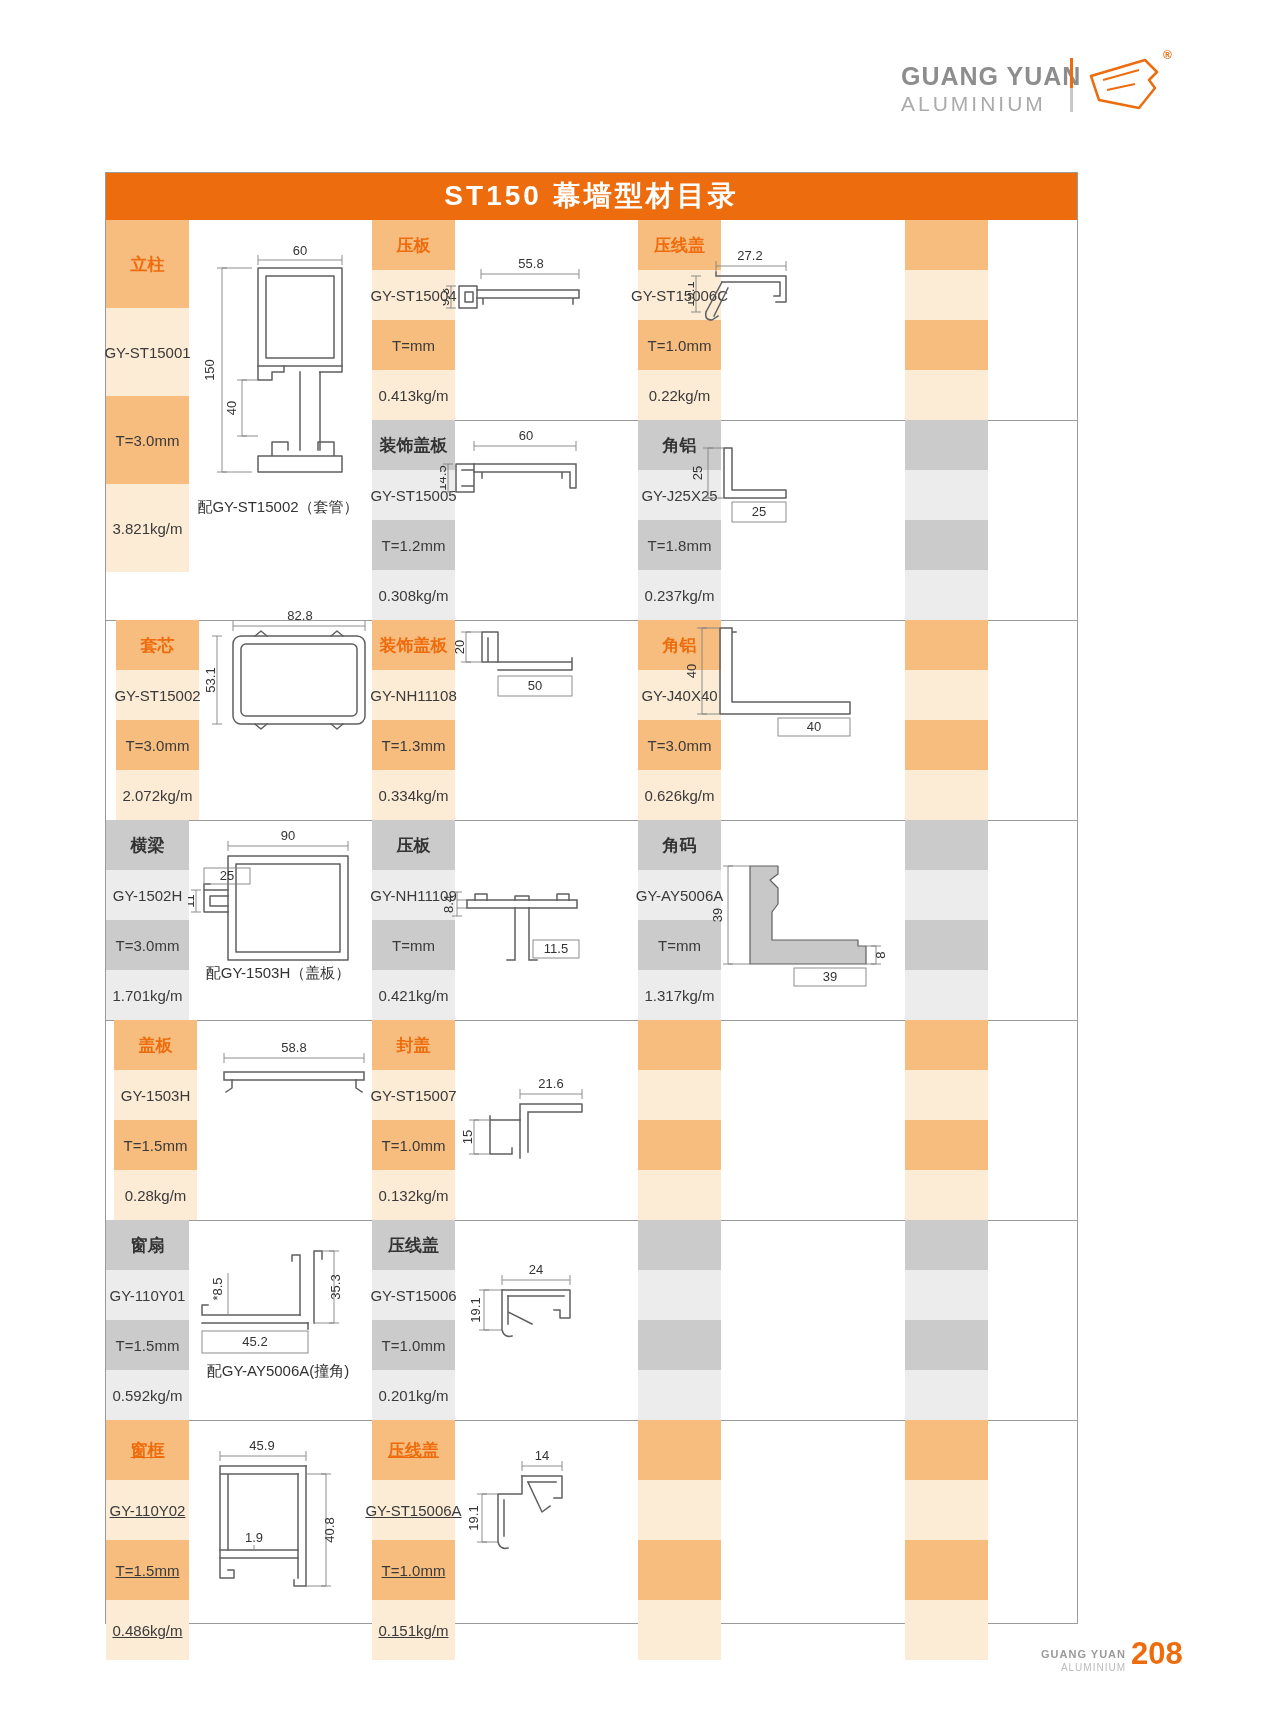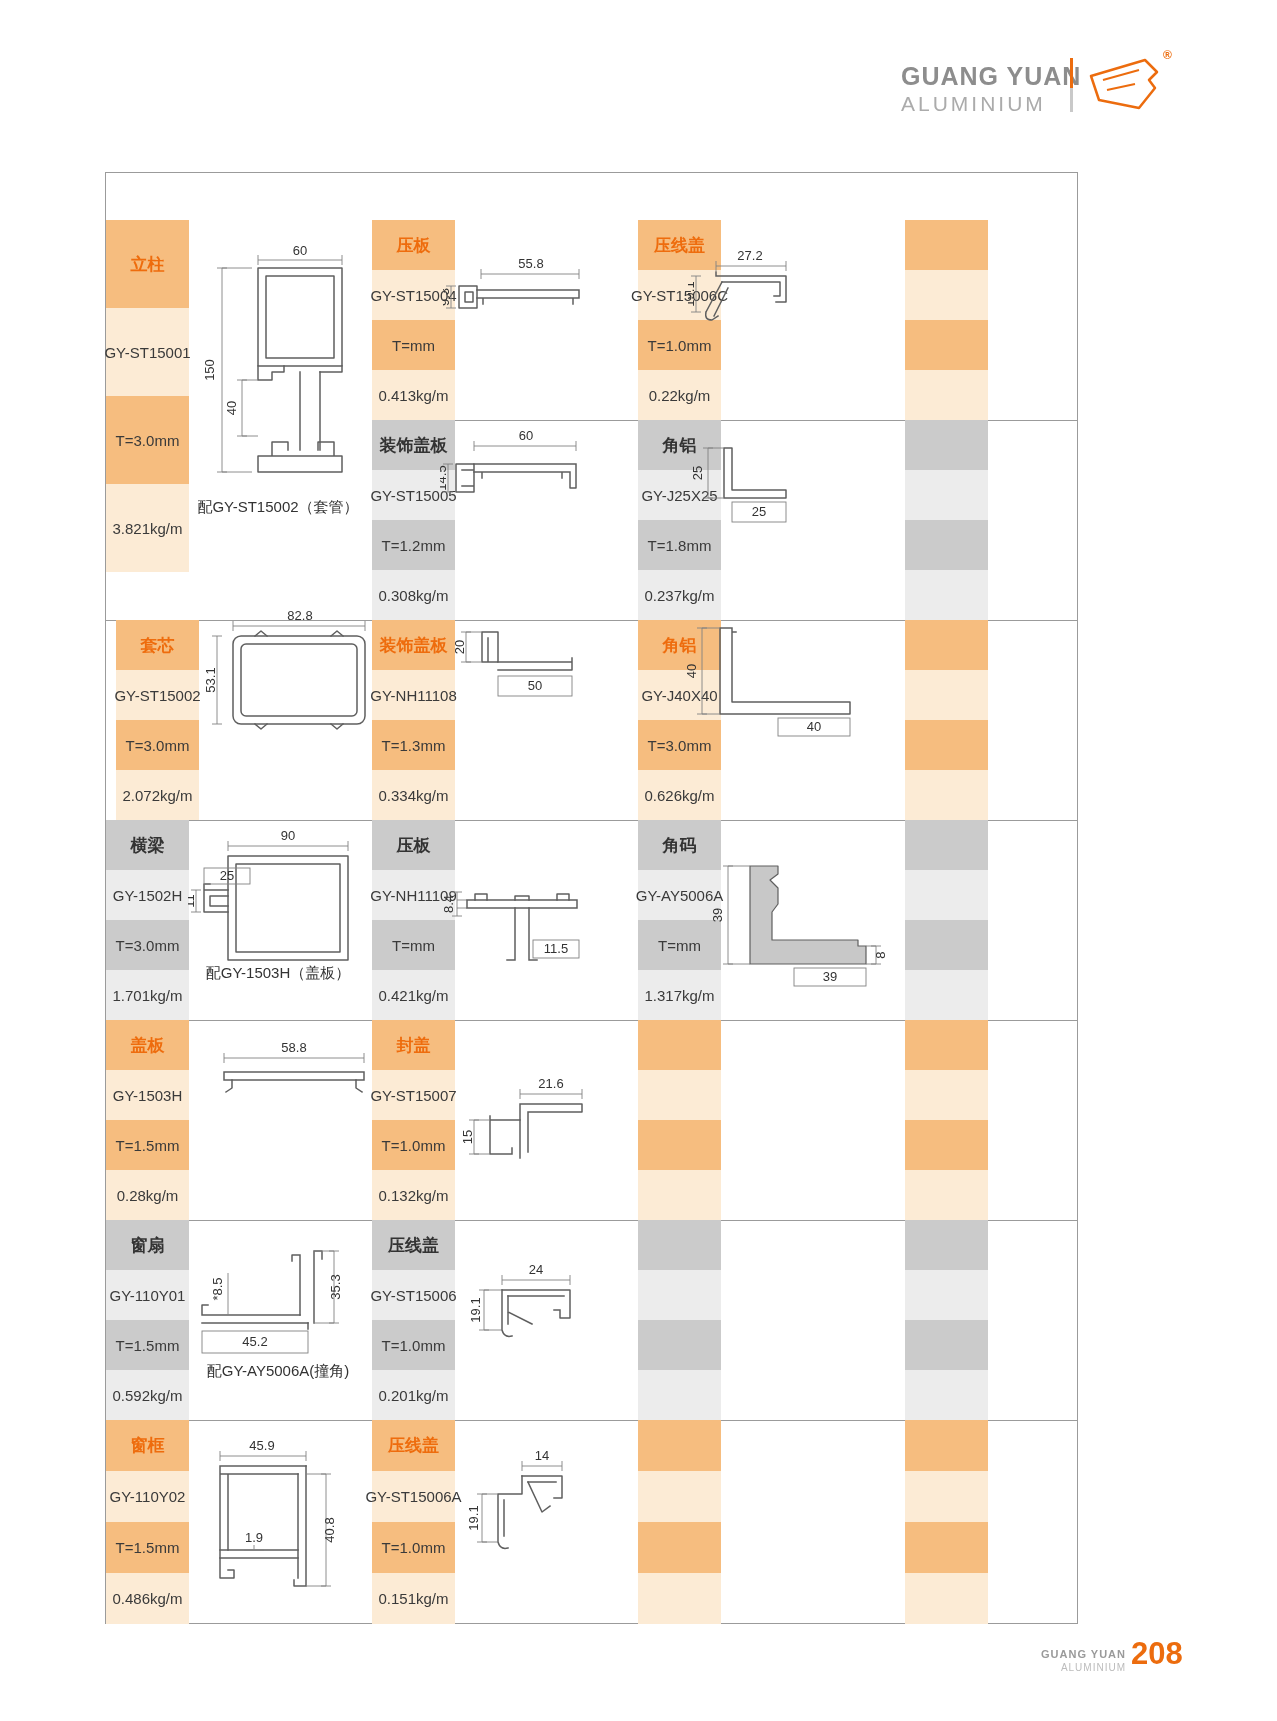--- a/index.html
+++ b/index.html
@@ -14,21 +14,21 @@
   .brand-reg{left:1163px;top:48px;font-size:12px;color:#ec6c0e;font-weight:bold;}
   
   .titlebar{left:105px;top:172px;width:973px;height:48px;background:#ec6c0e;color:#fff;
     display:flex;align-items:center;justify-content:center;font-size:28px;font-weight:bold;letter-spacing:3px;}
   .tborder{left:105px;top:172px;width:973px;height:1452px;border:1px solid #9b9b9b;box-sizing:border-box;}
   .hl{position:absolute;height:1px;background:#9b9b9b;}
   
   .card{position:absolute;width:83px;}
   .cell{width:83px;display:flex;align-items:center;justify-content:center;box-sizing:border-box;
     font-size:15px;color:#3a3a3a;white-space:nowrap;}
-  .c50 .cell{height:50px;} .c51 .cell{height:51px;} .c100 .cell{height:88px;}
+  .c50 .cell{height:50px;} .c51 .cell{height:60px;text-decoration:underline;} .c100 .cell{height:88px;}
   .o .cell:nth-child(odd){background:#f6bd7f;}
   .o .cell:nth-child(even){background:#fcebd5;}
   .g .cell:nth-child(odd){background:#cbcbcb;}
   .g .cell:nth-child(even){background:#ececec;}
   .o .cell:first-child{color:#ee6c0d;font-weight:bold;font-size:17px;}
   .g .cell:first-child{color:#333;font-weight:bold;font-size:17px;}
   .caption{position:absolute;text-align:center;font-size:15px;color:#333;white-space:nowrap;}
   
   .prof{fill:none;stroke:#5f5f5f;stroke-width:1.5;stroke-linejoin:round;stroke-linecap:square;}
   .proff{fill:#c8c8c8;stroke:#5f5f5f;stroke-width:1.2;stroke-linejoin:round;}
@@ -48,20 +48,21 @@
 
   <div class="abs brand-en1">GUANG YUAN</div>
   <div class="abs brand-en2">ALUMINIUM</div>
   <div class="abs brand-div"></div>
   <svg class="abs" style="left:1083px;top:50px" width="80" height="66" viewBox="0 0 80 66">
     <path d="M8,26 L62,10 L74,22 L66,30 L72,38 L56,58 L16,50 Z" fill="none" stroke="#ec6c0e" stroke-width="2.5" stroke-linejoin="round"></path>
     <path d="M20,30 L56,20 M24,40 L52,34" fill="none" stroke="#ec6c0e" stroke-width="2"></path>
   </svg>
   <div class="abs brand-reg">®</div>
 
+  <div class="abs titlebar">ST150  幕墙型材目录</div>
   <div class="abs tborder"></div>
   <div class="hl" style="left:372px;top:420px;width:706px;"></div>
   <div class="hl" style="left:105px;top:620px;width:973px;"></div>
   <div class="hl" style="left:105px;top:820px;width:973px;"></div>
   <div class="hl" style="left:105px;top:1020px;width:973px;"></div>
   <div class="hl" style="left:105px;top:1220px;width:973px;"></div>
   <div class="hl" style="left:105px;top:1420px;width:973px;"></div>
 
   <div class="card o c100" style="left:106px;top:220px">
     <div class="cell">立柱</div>
@@ -129,21 +130,21 @@
     <div class="cell">T=mm</div>
     <div class="cell">0.421kg/m</div>
   </div>
   <div class="card g c50" style="left:638px;top:820px">
     <div class="cell">角码</div>
     <div class="cell">GY-AY5006A</div>
     <div class="cell">T=mm</div>
     <div class="cell">1.317kg/m</div>
   </div>
 
-  <div class="card o c50" style="left:106px;top:1020px">
+  <div class="card o c50" style="left:114px;top:1020px">
     <div class="cell">盖板</div>
     <div class="cell">GY-1503H</div>
     <div class="cell">T=1.5mm</div>
     <div class="cell">0.28kg/m</div>
   </div>
   <div class="card o c50" style="left:372px;top:1020px">
     <div class="cell">封盖</div>
     <div class="cell">GY-ST15007</div>
     <div class="cell">T=1.0mm</div>
     <div class="cell">0.132kg/m</div>

